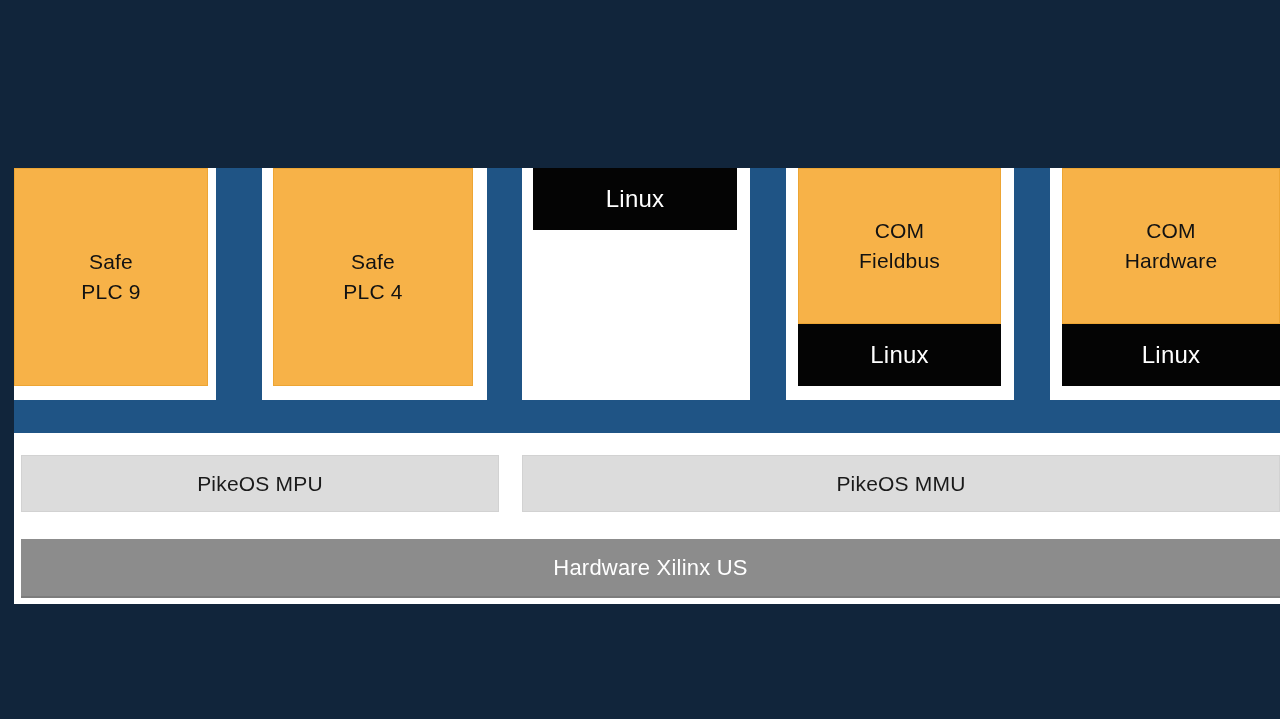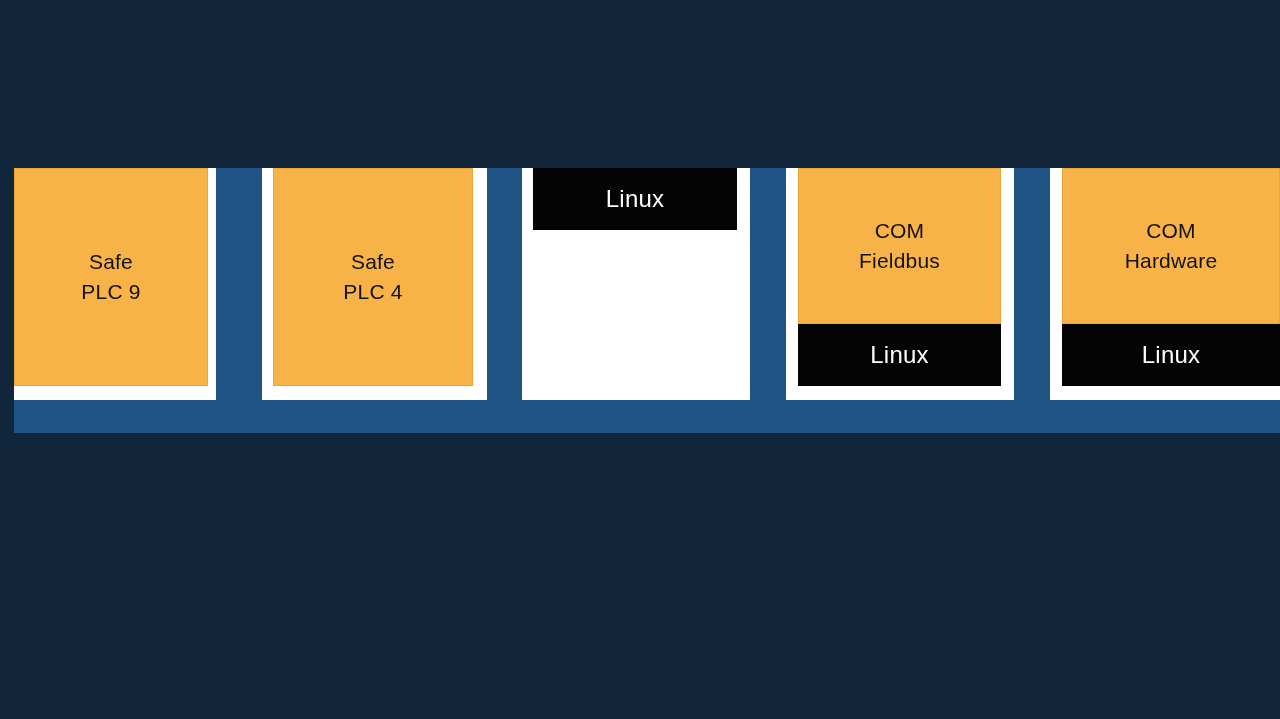--- a/index.html
+++ b/index.html
@@ -175,14 +175,19 @@
       <div class="app-cell">
         <div class="lines">
           <span>COM</span>
           <span>Hardware</span>
         </div>
       </div>
       <div class="os-cell">Linux</div>
     </div>
   </div>
 
+  <div class="plate">
+    <div class="kernel-band" id="kernel-mpu">PikeOS MPU</div>
+    <div class="kernel-band" id="kernel-mmu">PikeOS MMU</div>
+    <div class="hw-band">Hardware Xilinx US</div>
+  </div>
 
 </div>
 
 </body></html>

